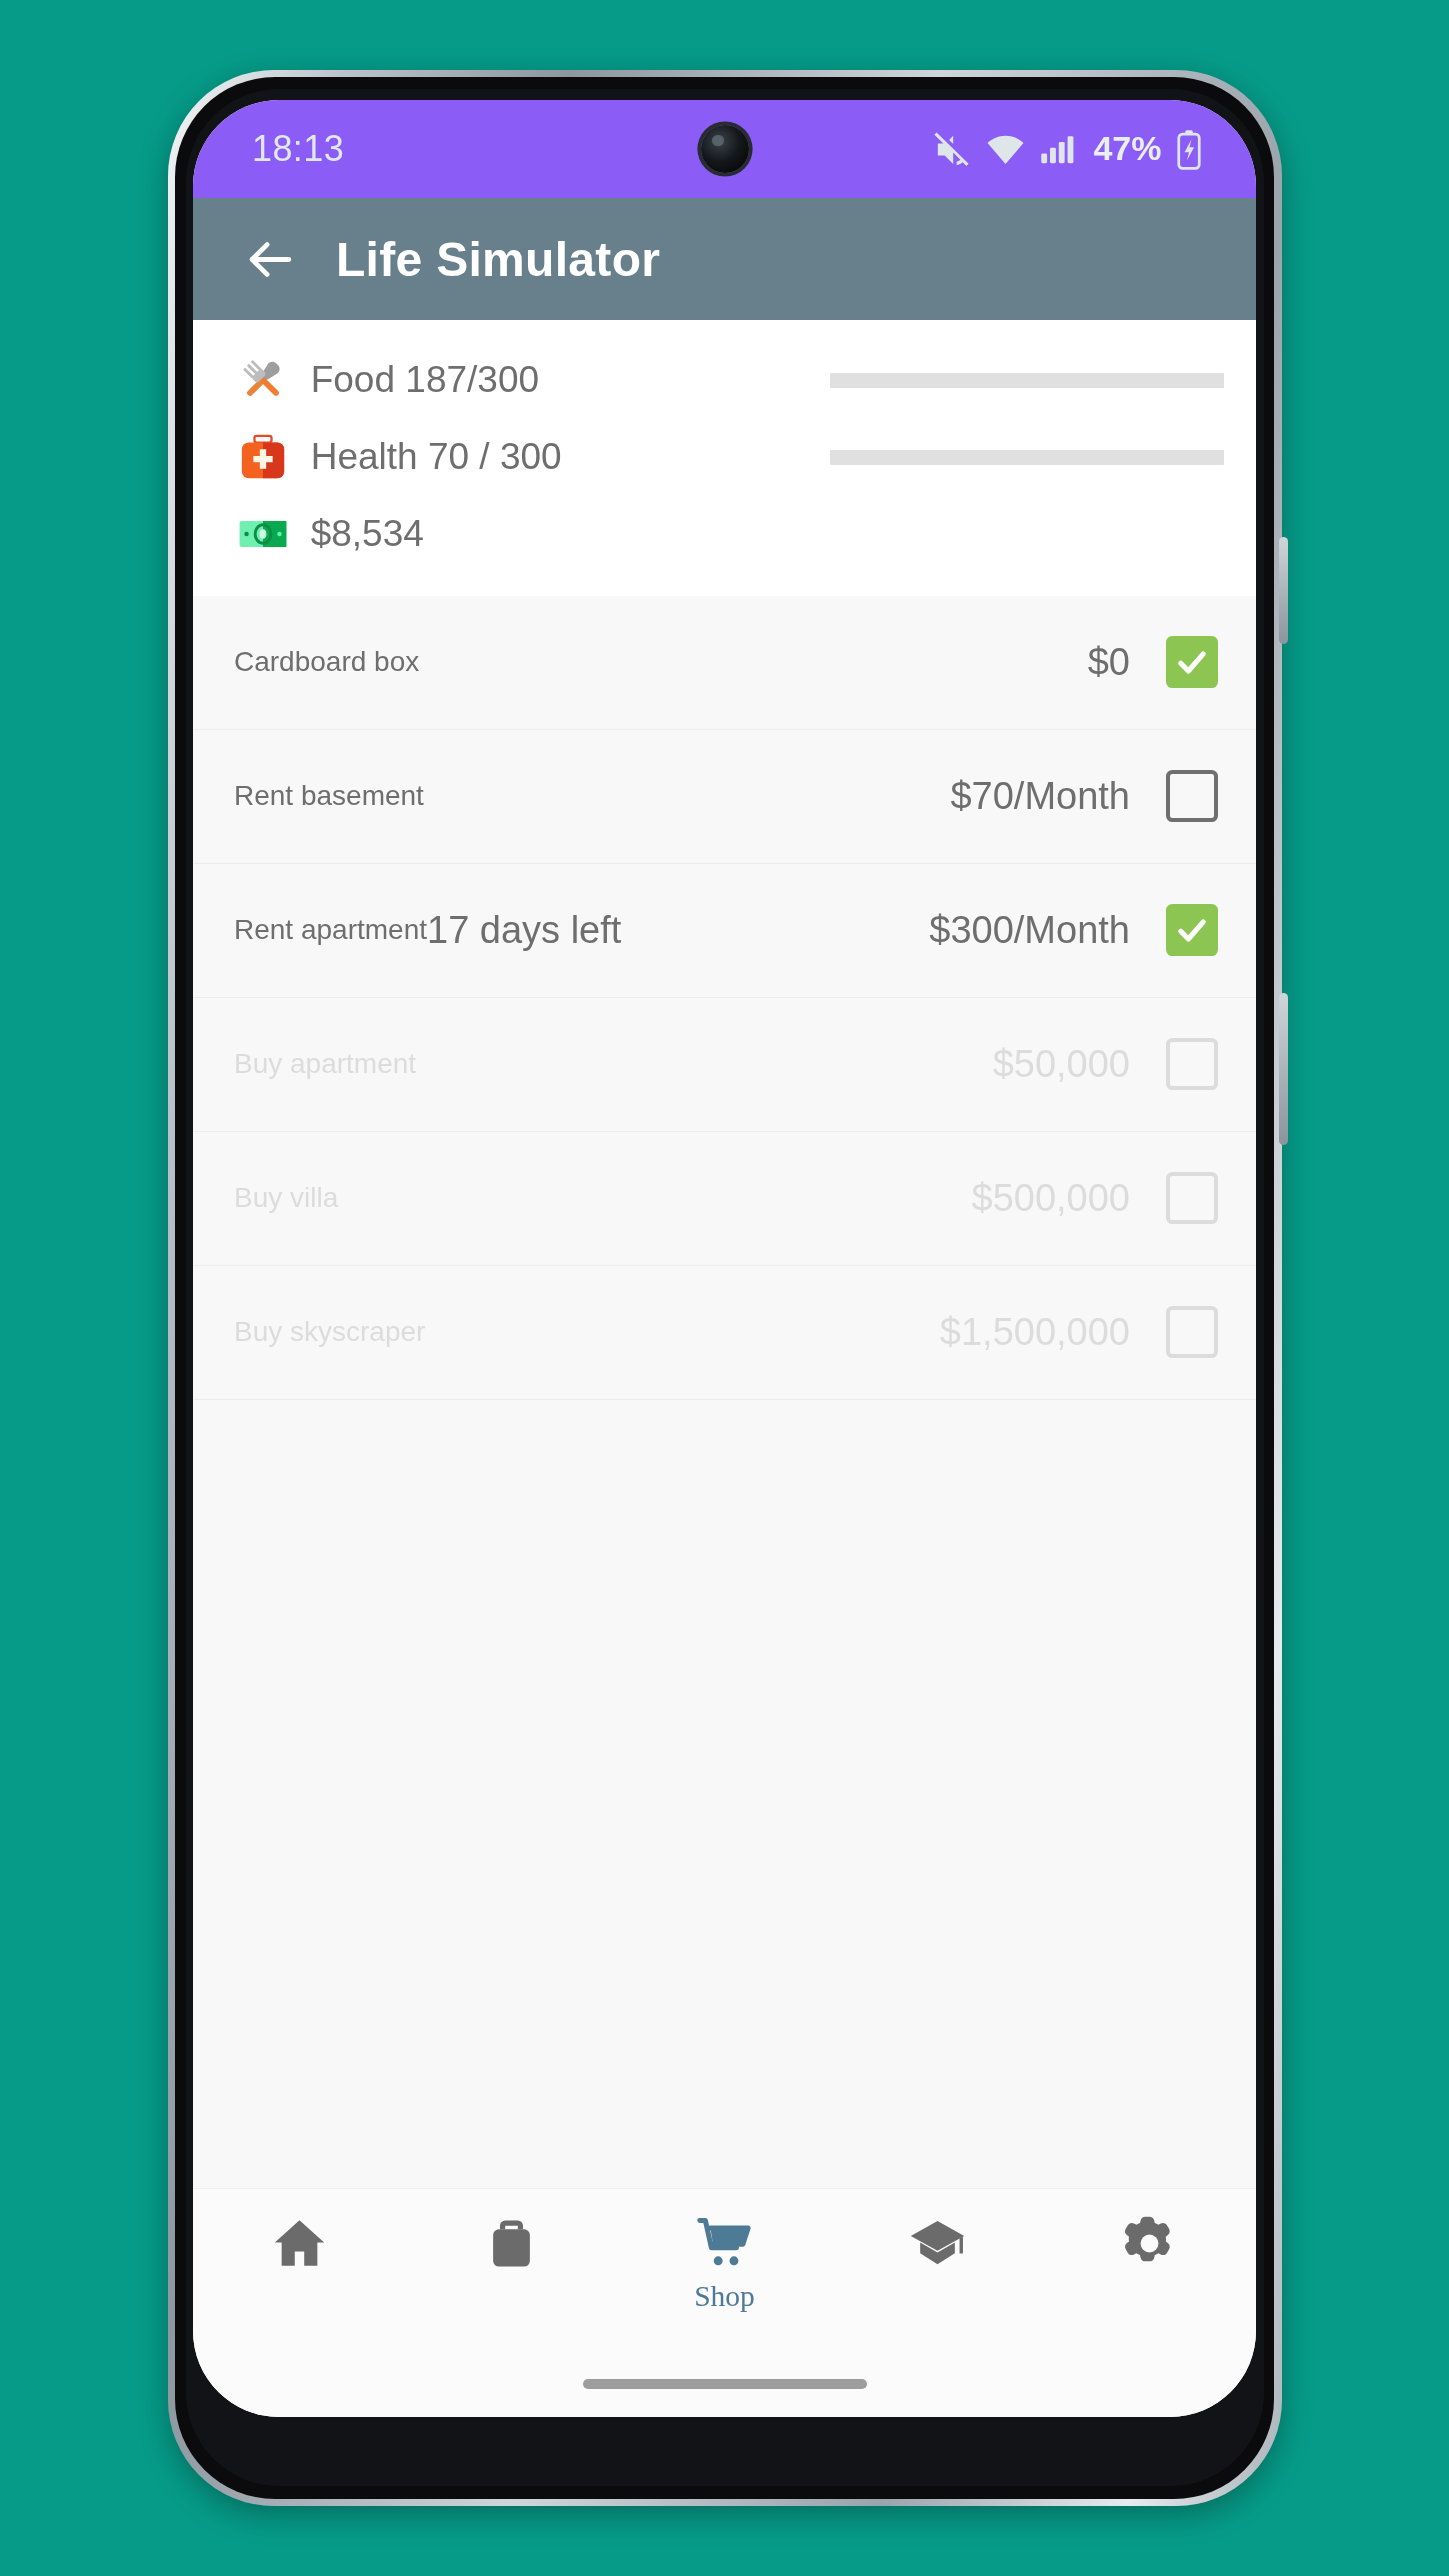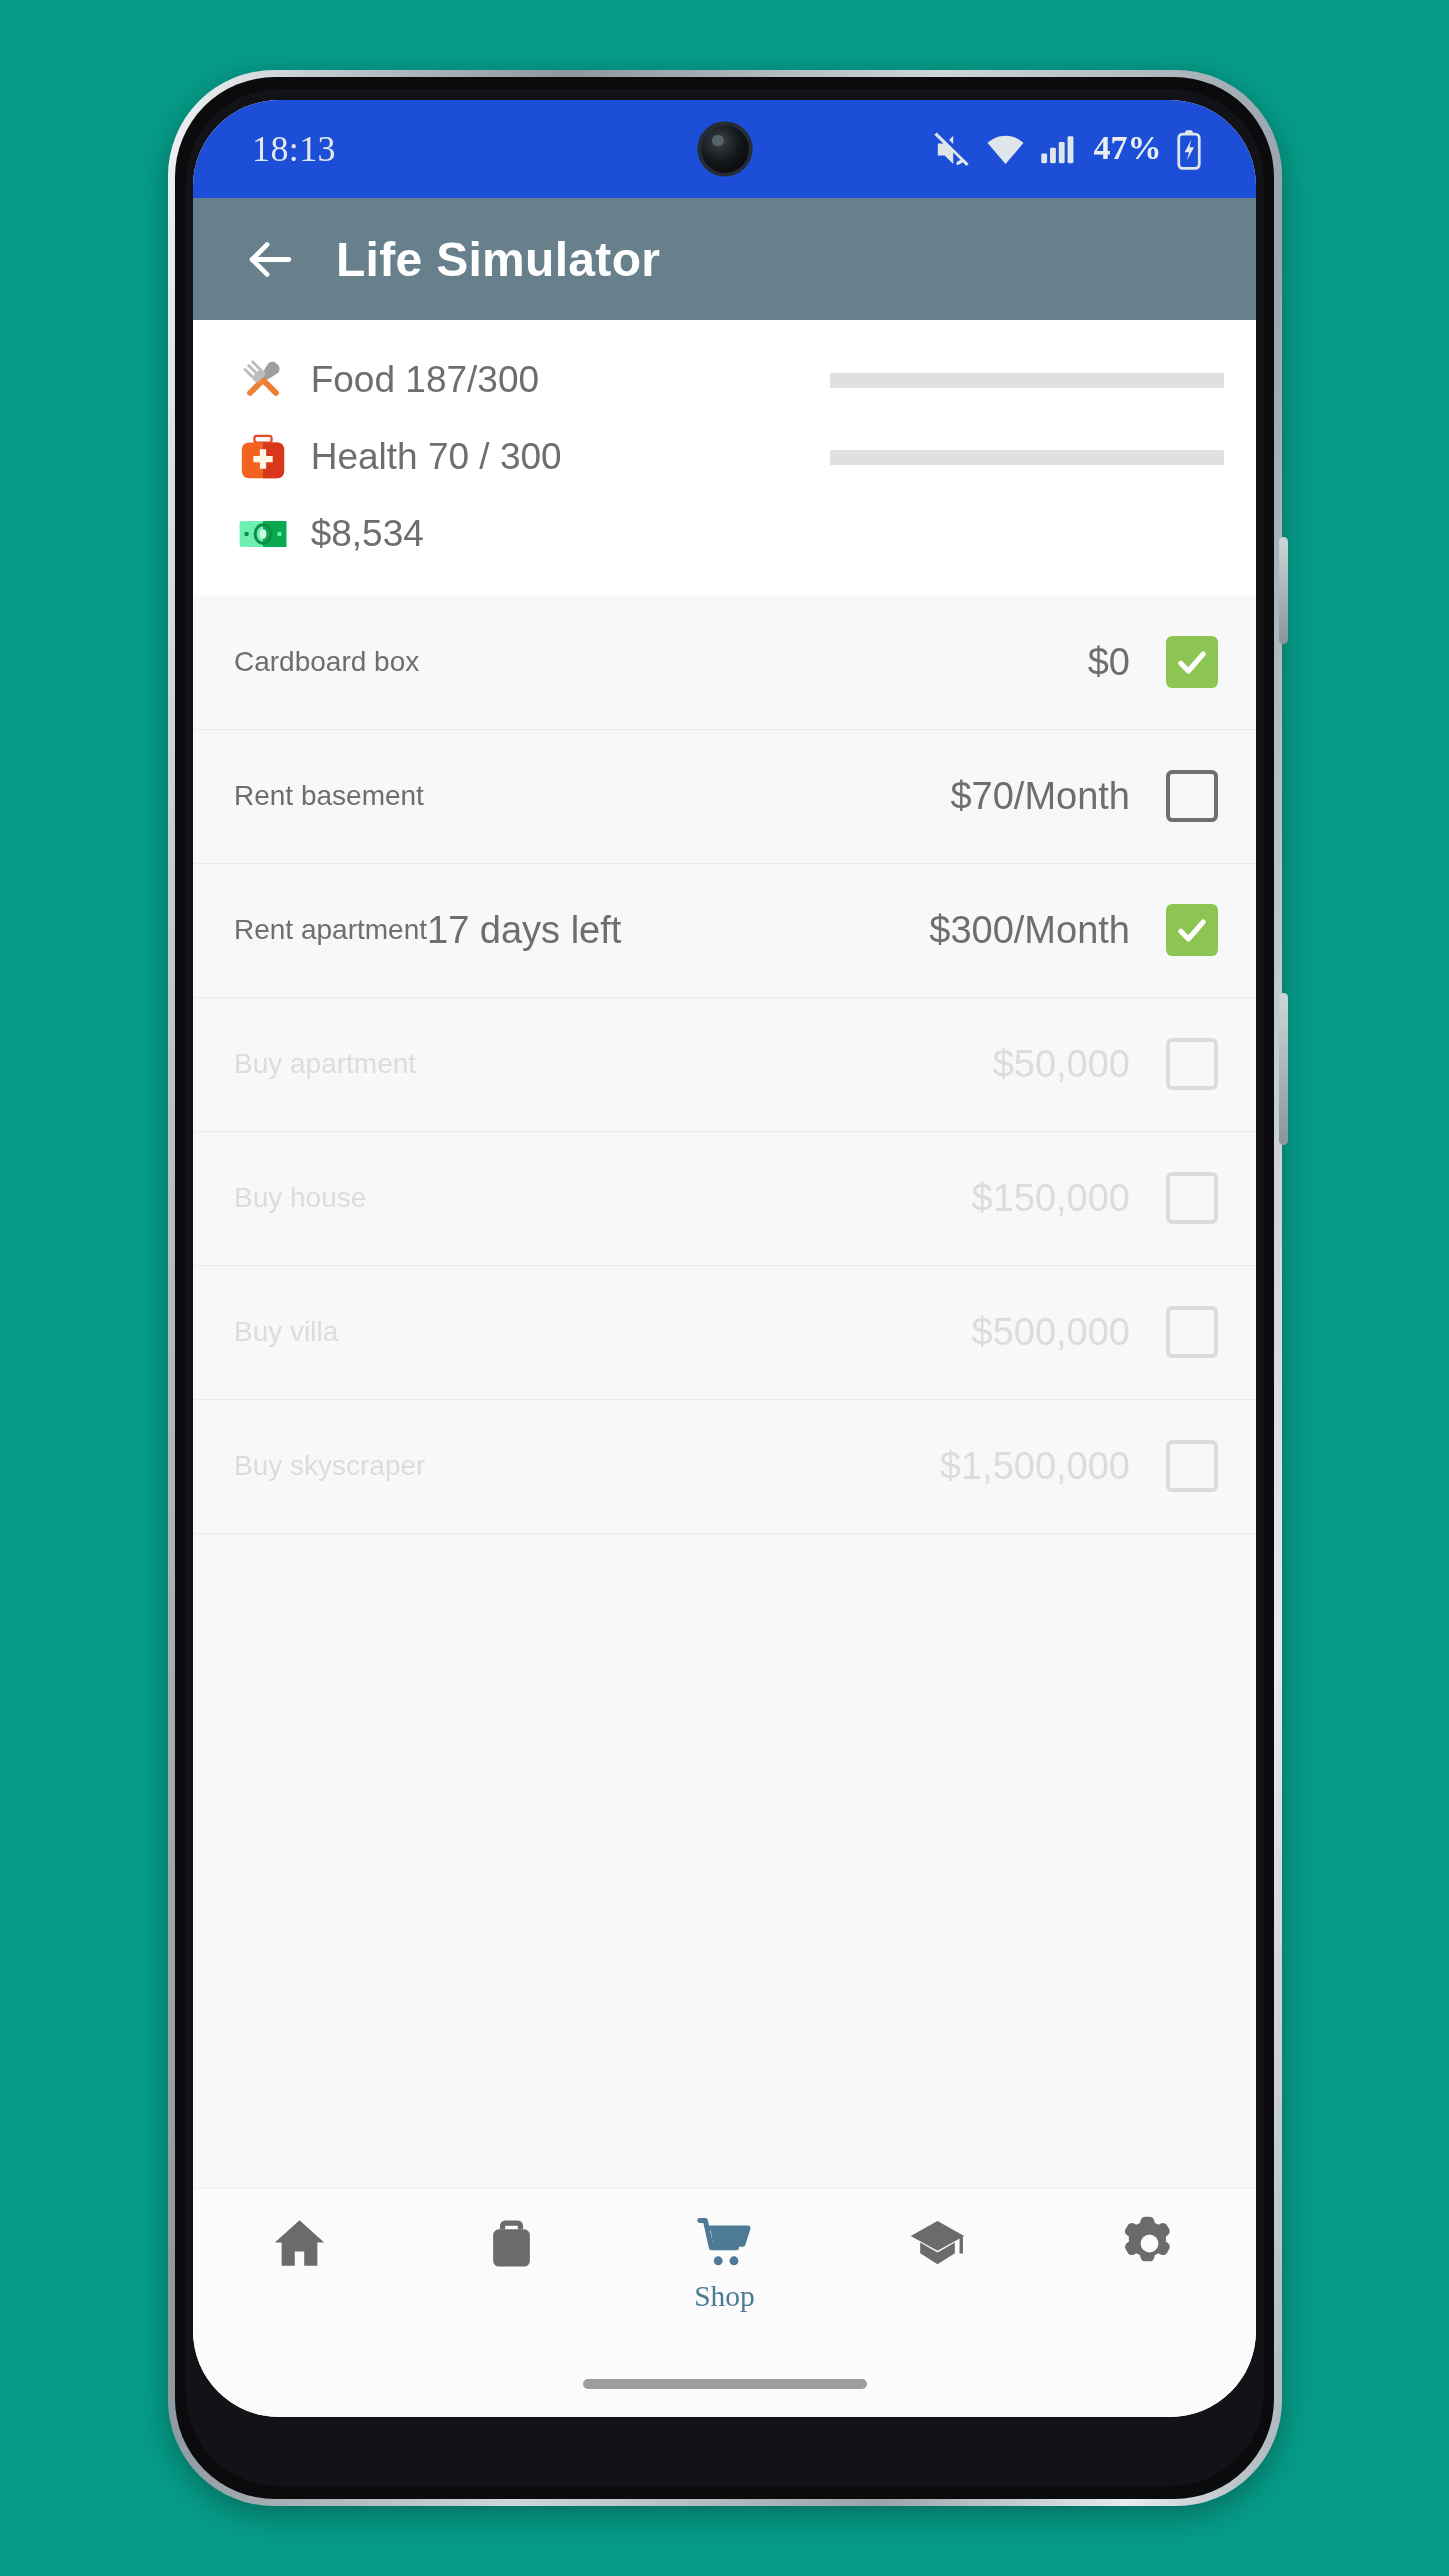--- a/index.html
+++ b/index.html
@@ -72,27 +72,26 @@
     overflow: hidden;
     background: #fafafa;
     display: flex;
     flex-direction: column;
   }
 
   
   .statusbar {
     position: relative;
     height: 98px;
-    background: #1d4ed8;
+    background: #8b5cf6;
     flex: 0 0 auto;
     display: flex;
     align-items: center;
     padding: 0 52px 0 59px;
     color: #dfe6e9;
-    font-family: Liberation Serif, serif;
   }
   .status-time {
     font-size: 36px;
     letter-spacing: 0.4px;
     color: #e2e9ec;
   }
   .status-right {
     margin-left: auto;
     display: flex;
     align-items: flex-start;
@@ -410,26 +409,20 @@
         </span>
       </div>
 
       <div class="shop-row disabled">
         <span class="shop-name">Buy apartment</span>
         <span class="shop-days"></span>
         <span class="shop-price">$50,000</span>
         <span class="checkbox unchecked faded"></span>
       </div>
 
-      <div class="shop-row disabled">
-        <span class="shop-name">Buy house</span>
-        <span class="shop-days"></span>
-        <span class="shop-price">$150,000</span>
-        <span class="checkbox unchecked faded"></span>
-      </div>
 
       <div class="shop-row disabled">
         <span class="shop-name">Buy villa</span>
         <span class="shop-days"></span>
         <span class="shop-price">$500,000</span>
         <span class="checkbox unchecked faded"></span>
       </div>
 
       <div class="shop-row disabled">
         <span class="shop-name">Buy skyscraper</span>

